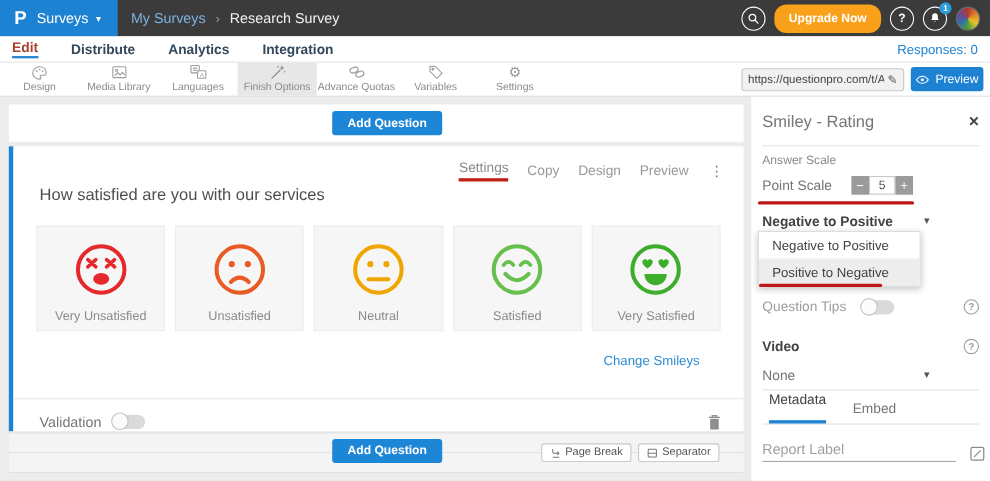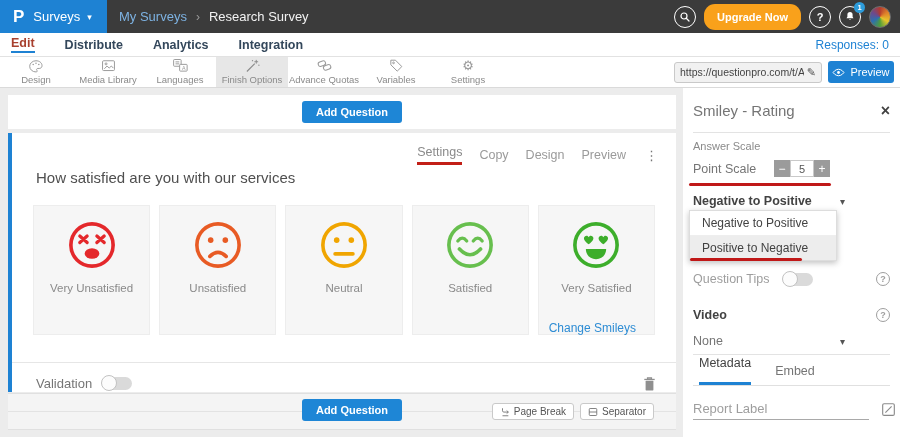--- a/index.html
+++ b/index.html
@@ -44,21 +44,21 @@
 
   
   .addq-strip { position:absolute; left:8px; top:95px; width:668px; height:34px; background:#fff; display:flex; align-items:center; justify-content:center; }
   .btn-blue { background:#1e86d6; color:#fff; border:none; border-radius:3px; font-size:11px; font-weight:bold; padding:5px 14px; font-family:inherit;margin-left:20px; }
 
   .qcard { position:absolute; left:8px; top:133px; width:668px; height:259px; background:#fff; border-left:4px solid #1e82d3; }
   .qtabs { position:absolute; top:12px; right:18px; display:flex; align-items:center; gap:17px; font-size:12.5px; color:#9a9a9a; }
   .qtab-settings { color:#8a8a8a; border-bottom:3px solid #c21f17; padding-bottom:3px; }
   .kebab { color:#757575; font-size:13px; margin-left:2px; }
   .qtitle { position:absolute; top:36px; left:24px; font-size:15px; color:#4f4f4f; }
-  .smiley-row { position:absolute; top:72px; left:21px; right:21px; height:130px; display:flex; gap:9px; }
+  .smiley-row { position:absolute; top:72px; left:21px; right:21px; height:96px; display:flex; gap:9px; }
   .smiley-card { flex:1; background:#f6f6f6; border:1px solid #ededed; display:flex; flex-direction:column; align-items:center; padding-top:13px; }
   .smiley { width:52px; height:52px; }
   .smiley-label { margin-top:11px; font-size:11.5px; color:#8a8a8a; }
   .change-link { position:absolute; top:188px; right:40px; color:#2d8cd4; font-size:12px; text-decoration:none; }
   .vrow { position:absolute; top:229px; left:0; right:0; height:42px; border-top:1px solid #e6e6e6; display:flex; align-items:center; padding:0 20px 0 24px; }
   .vlabel { font-size:13px; color:#757575; margin-right:10px; }
   .toggle { width:30px; height:13px; background:#dadada; border-radius:7px; position:relative; }
   .toggle .knob { position:absolute; left:-1px; top:-2px; width:16px; height:16px; background:#fcfcfc; border:1px solid #c2c2c2; border-radius:50%; }
   .trash-btn { margin-left:auto; background:none; border:none; padding:0; display:flex; }
 
@@ -96,21 +96,21 @@
   .sb-tips-row .toggle { margin-left:14px; }
   .help { width:14px; height:14px; border-radius:50%; border:1.4px solid #9e9e9e; color:#9e9e9e; font-size:9px; font-weight:bold; display:flex; align-items:center; justify-content:center; margin-left:auto; }
   .sb-video-row { top:220px; }
   .sb-video-label { font-size:12.5px; font-weight:bold; color:#424242; }
   .sb-none-row { top:246px; width:152px; right:auto; }
   .sb-none-val { font-size:12.5px; color:#757575; }
   .sb-div2 { position:absolute; left:10px; right:10px; top:266px; border-top:1px solid #e3e3e3; }
   .sb-tabs { position:absolute; left:10px; right:10px; top:272px; height:26px; border-bottom:1px solid #e0e0e0; display:flex; align-items:flex-end; gap:24px; padding-left:6px; }
   .sb-tab { font-size:12.5px; color:#757575; padding-bottom:7px; }
   .sb-tab.active { color:#424242; border-bottom:3px solid #1e82d3; padding-bottom:12px; }
-  .sb-report-row { top:310px; }
+  .sb-report-row { top:310px;align-items:flex-end; }
   .report-input { flex:1; border:none; border-bottom:1px solid #a9a9a9; font-size:13px; color:#424242; padding:3px 0; outline:none; font-family:inherit; background:transparent; }
   .report-input::placeholder { color:#9e9e9e; }
   .report-edit { margin-left:12px; background:none; border:none; padding:0; display:flex; }
 </style>
 </head>
 <body>
 
 <div class="topbar">
   <div class="brand">
     <span class="logo">P</span>

